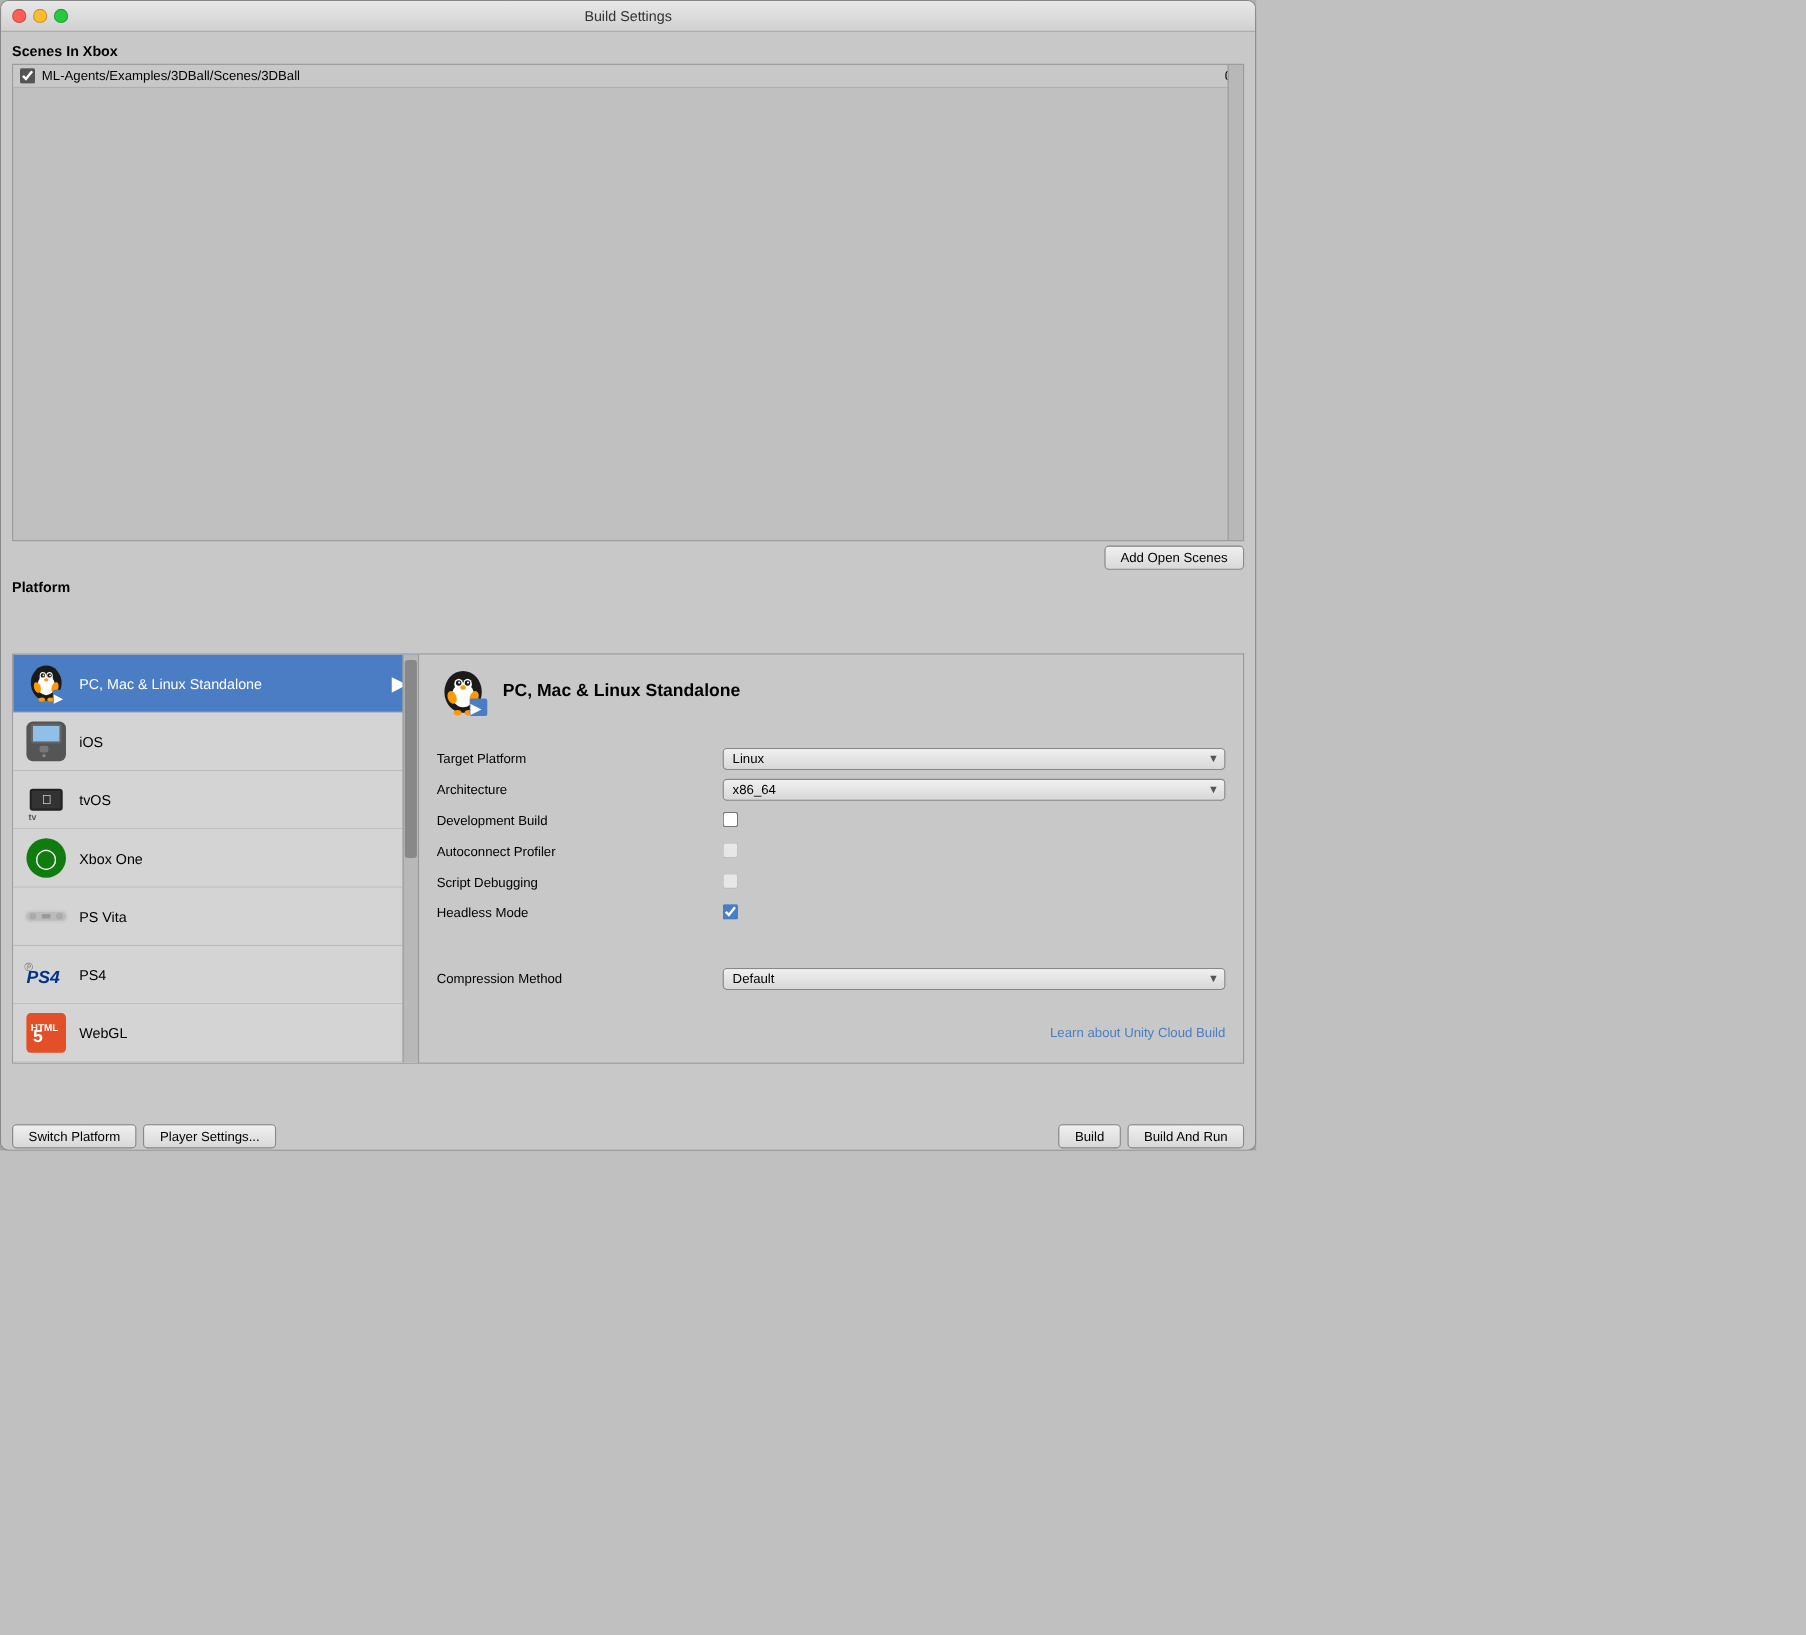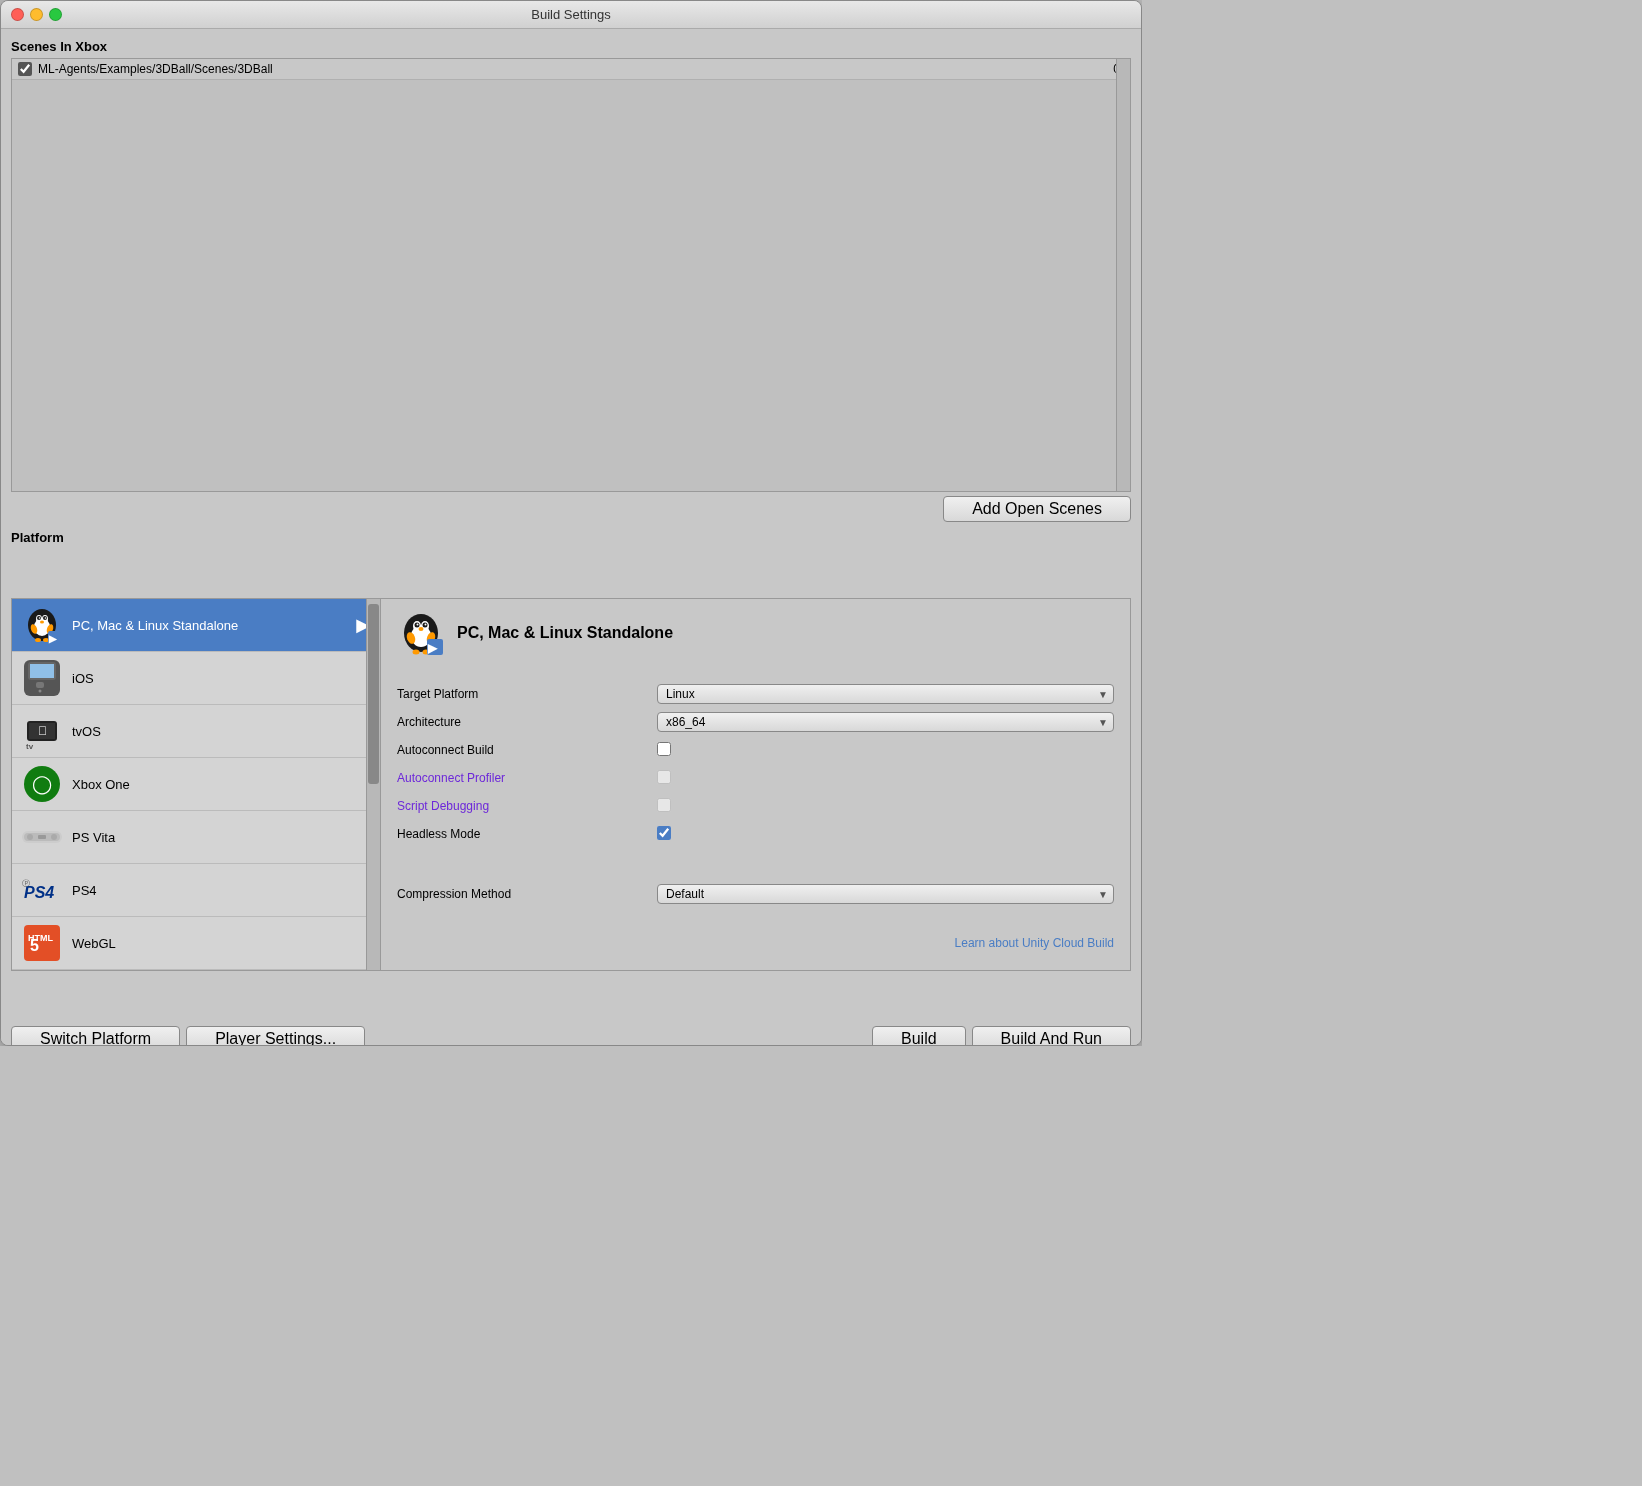--- a/index.html
+++ b/index.html
@@ -118,22 +118,22 @@
     .add-open-scenes-row {
       display: flex;
       justify-content: flex-end;
       margin-top: 4px;
     }
 
     .btn {
       background: linear-gradient(to bottom, #f0f0f0, #d8d8d8);
       border: 1px solid #888;
       border-radius: 4px;
-      padding: 3px 28px;
-      font-size: 16px;
+      padding: 3px 14px;
+      font-size: 12px;
       cursor: pointer;
       color: #000;
     }
 
     
     .bottom-section {
       display: flex;
       flex-direction: column;
       flex: 1;
       gap: 47px;
@@ -271,21 +271,21 @@
       min-height: 22px;
     }
 
     .settings-label {
       width: 260px;
       font-size: 12px;
       color: #000;
     }
 
     .settings-label.disabled {
-      color: #6d28d9;
+      color: #000000;
     }
 
     .settings-control {
       flex: 1;
     }
 
     .dropdown {
       width: 100%;
       background: linear-gradient(to bottom, #f0f0f0, #d8d8d8);
       border: 1px solid #888;
@@ -606,21 +606,21 @@
             <div class="settings-control dropdown-wrapper">
               <select class="dropdown">
                 <option>x86_64</option>
                 <option>x86</option>
               </select>
               <span class="dropdown-arrow">▼</span>
             </div>
           </div>
 
           <div class="settings-row">
-            <span class="settings-label">Autoconnect Build</span>
+            <span class="settings-label">Development Build</span>
             <div class="settings-control">
               <input type="checkbox" class="checkbox-input" style="">
             </div>
           </div>
 
           <div class="settings-row">
             <span class="settings-label disabled">Autoconnect Profiler</span>
             <div class="settings-control">
               <input type="checkbox" class="checkbox-input" disabled="" style="">
             </div>

